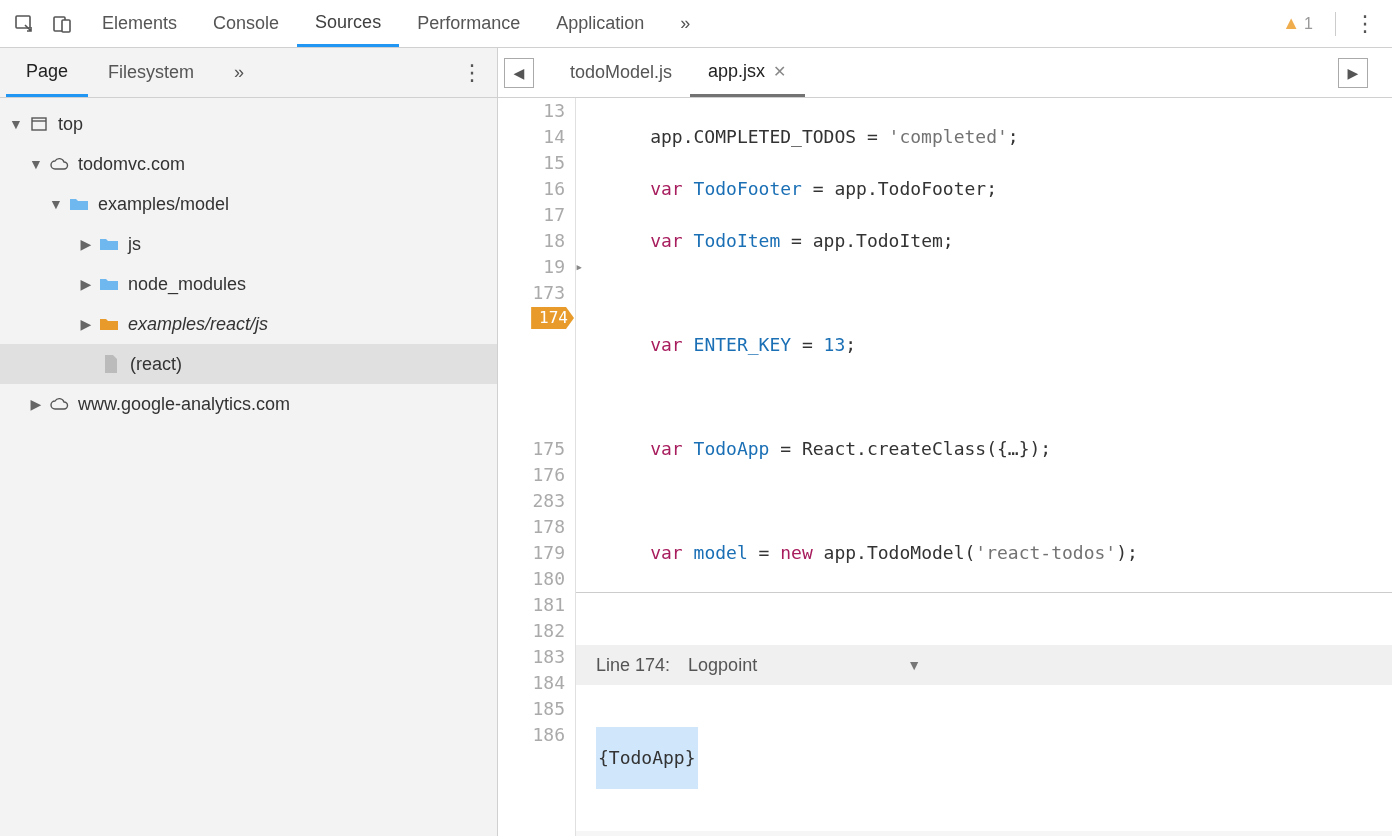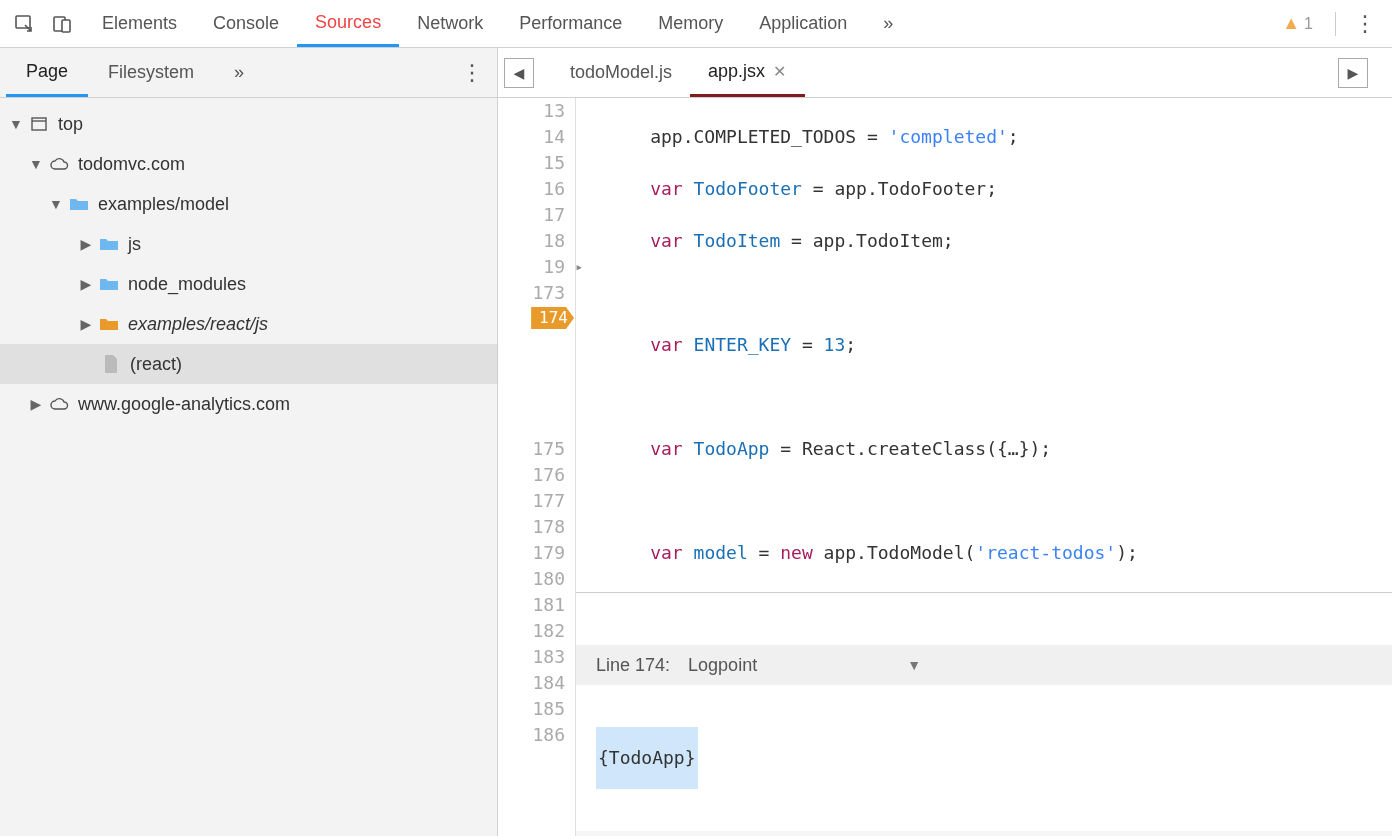--- a/index.html
+++ b/index.html
@@ -2,21 +2,21 @@
 <html><head>
 <meta charset="utf-8">
 <style>
 * { margin: 0; padding: 0; box-sizing: border-box; }
 body { font-family: "Helvetica Neue", Arial, sans-serif; font-size: 16px; color: #333; background: #fff; width: 1392px; height: 836px; overflow: hidden; }
 
 
 .topbar { display: flex; align-items: center; height: 48px; border-bottom: 1px solid #d0d0d0; padding: 0 8px; }
 .topbar .icon-btn { width: 32px; height: 32px; display: flex; align-items: center; justify-content: center; margin-right: 6px; cursor: pointer; color: #555; }
 .top-tab { padding: 8px 18px; height: 47px; display: flex; align-items: center; color: #555; cursor: pointer; font-size: 18px; }
-.top-tab.active { color: #ef4444; border-bottom: 3px solid #2196f3; }
+.top-tab.active { color: #404040; border-bottom: 3px solid #2196f3; }
 .top-spacer { flex: 1; }
 .warn { display: flex; align-items: center; color: #999; margin-right: 12px; }
 .warn-tri { color: #f0ad4e; margin-right: 4px; font-size: 18px; }
 .kebab { font-size: 22px; color: #555; cursor: pointer; padding: 0 8px; }
 .divider-v { width: 1px; height: 24px; background: #ccc; margin: 0 10px; }
 
 
 .main { display: flex; height: calc(836px - 48px); }
 
 
@@ -36,37 +36,37 @@
 .ind1 { padding-left: 28px; }
 .ind2 { padding-left: 48px; }
 .ind3 { padding-left: 78px; }
 .ind4 { padding-left: 100px; }
 
 
 .editor { flex: 1; display: flex; flex-direction: column; }
 .editor-tabs { display: flex; align-items: center; height: 50px; border-bottom: 1px solid #d0d0d0; padding: 0 6px; }
 .ed-nav { width: 30px; height: 30px; border: 1px solid #aaa; display: flex; align-items: center; justify-content: center; margin-right: 18px; cursor: pointer; color: #555; font-size: 14px; }
 .ed-tab { padding: 0 18px; height: 49px; display: flex; align-items: center; color: #555; cursor: pointer; font-size: 18px; }
-.ed-tab.active { color: #222; border-bottom: 3px solid #7f1d1d; }
+.ed-tab.active { color: #222; border-bottom: 3px solid #737373; }
 .ed-close { margin-left: 8px; color: #888; cursor: pointer; font-size: 16px; }
 .ed-spacer { flex: 1; }
 
 .code-area { flex: 1; display: flex; overflow: hidden; }
 .gutter { width: 78px; text-align: right; padding-right: 10px; color: #aaa; font-family: Menlo, Consolas, monospace; font-size: 18px; line-height: 26px; border-right: 1px solid #e0e0e0; position: relative; background: #fff; }
 .gutter .ln { height: 26px; position: relative; }
 .gutter .ln.fold::after { content: "▸"; position: absolute; right: -18px; color: #888; font-size: 13px; }
 .gutter .bp { position: relative; height: 26px; }
 .gutter .bp .badge { position: absolute; right: -9px; top: 1px; height: 22px; background: #e89b2a; color: #fff; padding: 0 6px 0 8px; display: flex; align-items: center; font-size: 16px; clip-path: polygon(0 0, calc(100% - 8px) 0, 100% 50%, calc(100% - 8px) 100%, 0 100%); margin-left: 48px; }
 .gutter .spacer-block { height: 104px; }
 
 .code { flex: 1; font-family: Menlo, Consolas, monospace; font-size: 18px; line-height: 26px; padding-left: 20px; white-space: pre; overflow: auto; background: #fff; }
 .code .line { height: 26px; }
 .kw { color: #a71d5d; }
 .var { color: #1a6fb5; }
-.str { color: #3b82f6; }
+.str { color: #737373; }
 .num { color: #1a6fb5; }
 
 .logpoint-box { border-top: 1px solid #ccc; border-bottom: 1px solid #ccc; margin-left: -20px; }
 .lp-header { display: flex; align-items: center; height: 40px; background: #f0f0f0; padding: 0 20px; font-family: "Helvetica Neue", Arial, sans-serif; color: #555; font-size: 18px; }
 .lp-header .lp-line { margin-right: 18px; }
 .lp-header .lp-type { margin-right: 150px; }
 .lp-header .lp-dd { color: #777; font-size: 14px; }
 .lp-body { height: 42px; display: flex; align-items: center; padding: 0 20px; background: #fff; font-family: Menlo, Consolas, monospace; }
 .lp-body .sel { background: #cfe6fb; padding: 18px 2px; }
 .lp-footer { height: 22px; background: #f6f6f6; }
@@ -85,23 +85,21 @@
   </div>
   <div class="icon-btn">
     <svg width="20" height="20" viewBox="0 0 20 20" fill="none" stroke="#555" stroke-width="1.6">
         <rect x="2" y="3" width="11" height="14" rx="1"></rect>
         <rect x="10" y="6" width="8" height="12" rx="1" fill="#fff"></rect>
       </svg>
   </div>
   <div class="top-tab">Elements</div>
   <div class="top-tab">Console</div>
   <div class="top-tab active">Sources</div>
-  <div class="top-tab">Network</div>
   <div class="top-tab">Performance</div>
-  <div class="top-tab">Memory</div>
   <div class="top-tab">Application</div>
   <div class="top-tab">»</div>
   <div class="top-spacer"></div>
   <div class="warn">
     <span class="warn-tri">▲</span>
     <span>1</span>
   </div>
   <div class="divider-v"></div>
   <div class="kebab">⋮</div>
 </div>
@@ -213,21 +211,21 @@
         <div class="ln">17</div>
         <div class="ln">18</div>
         <div class="ln fold">19</div>
         <div class="ln">173</div>
         <div class="bp">
             <div class="badge">174</div>
           </div>
         <div class="spacer-block"></div>
         <div class="ln">175</div>
         <div class="ln">176</div>
-        <div class="ln">177</div>
+        <div class="ln">283</div>
         <div class="ln">178</div>
         <div class="ln">179</div>
         <div class="ln">180</div>
         <div class="ln">181</div>
         <div class="ln">182</div>
         <div class="ln">183</div>
         <div class="ln">184</div>
         <div class="ln">185</div>
         <div class="ln">186</div>
       </div>

